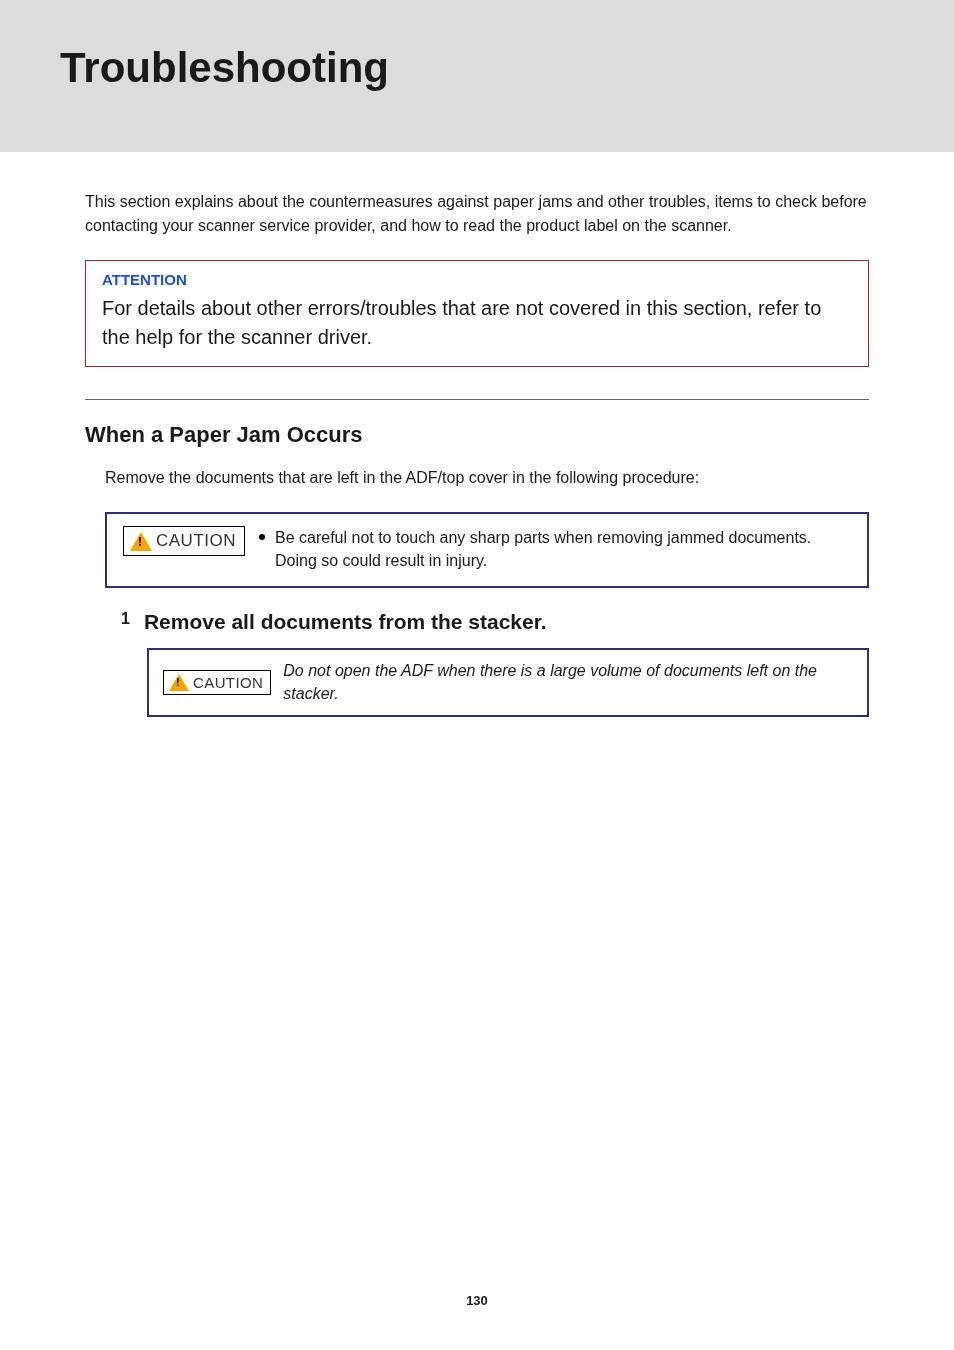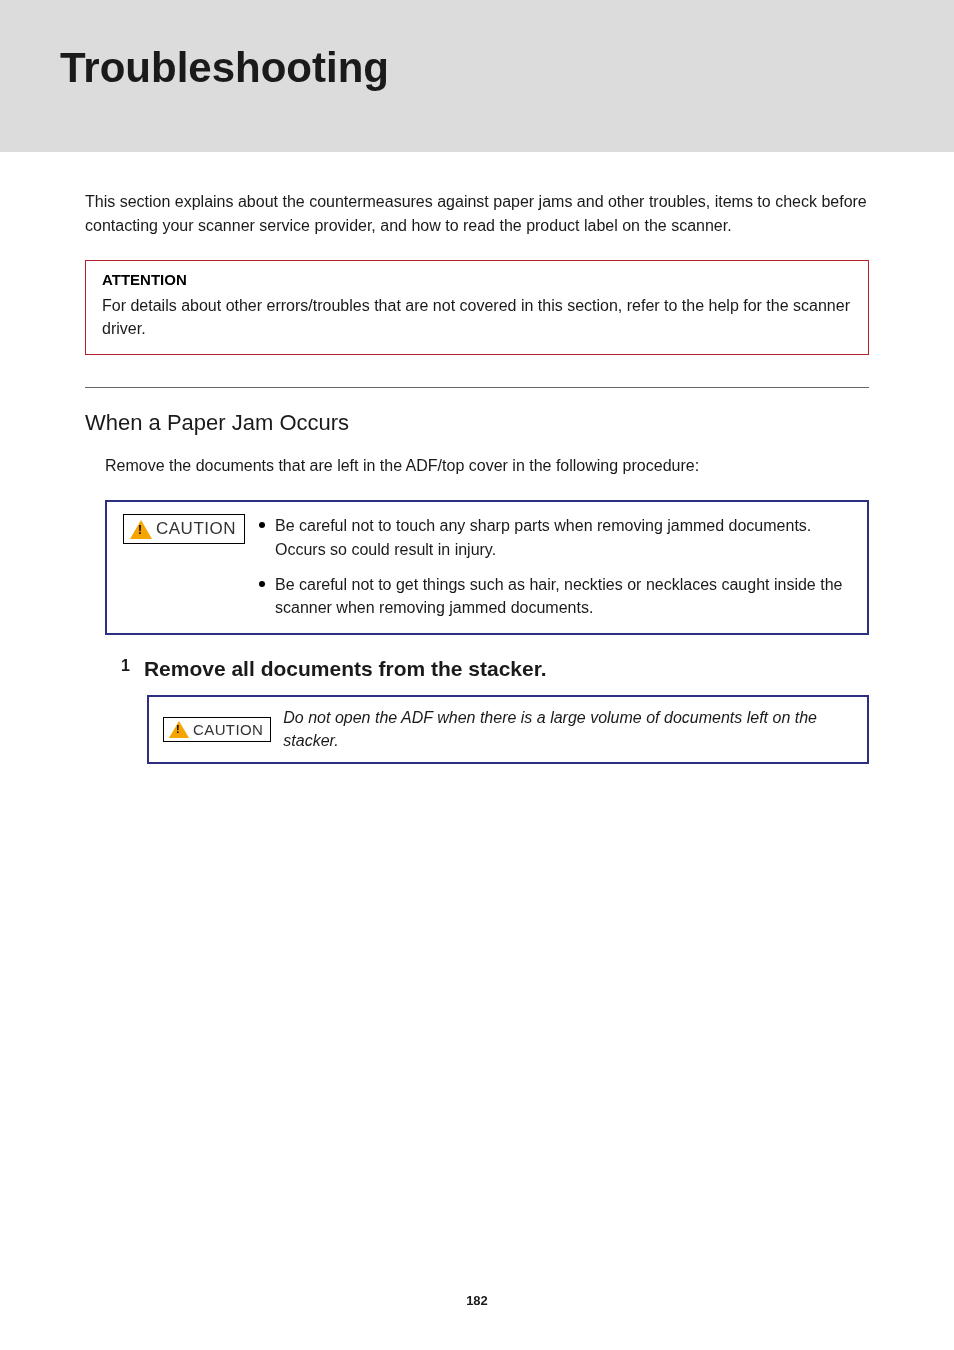--- a/index.html
+++ b/index.html
@@ -22,37 +22,37 @@
     font-size: 16px;
     line-height: 1.5;
     margin-bottom: 22px;
   }
   .attention-box {
     border: 1.5px solid #b0212b;
     padding: 10px 16px 14px 16px;
     margin-bottom: 32px;
   }
   .attention-label {
-    color: #000000;
+    color: #1d4ed8;
     font-weight: 700;
     font-size: 15px;
     margin-bottom: 6px;
   }
   .attention-text {
-    font-size: 16px;
+    font-size: 20px;
     line-height: 1.45;
   }
   .divider {
     border: none;
     border-top: 1px solid #666;
     margin: 0 0 22px 0;
   }
   .section-heading {
     font-size: 22px;
-    font-weight: 400;
+    font-weight: 700;
     margin-bottom: 18px;
   }
   .section-intro {
     font-size: 16px;
     line-height: 1.5;
     margin: 0 0 22px 20px;
   }
   .caution-block {
     border: 2px solid #2e2e82;
     margin: 0 0 22px 20px;
@@ -206,36 +206,35 @@
 
     <p class="section-intro">Remove the documents that are left in the ADF/top cover in the following procedure:</p>
 
     <div class="caution-block">
       <div class="caution-row">
         <div class="caution-badge">
           <div class="triangle"></div>
           <span class="caution-word">CAUTION</span>
         </div>
         <ul class="caution-list">
-          <li>Be careful not to touch any sharp parts when removing jammed documents. Occurs so could result in injury.</li>
-          <li>Be careful not to get things such as hair, neckties or necklaces caught inside the scanner when removing jammed documents.</li>
+          <li>Be careful not to touch any sharp parts when removing jammed documents. Doing so could result in injury.</li>
         </ul>
       </div>
     </div>
 
     <div class="step-row">
       <div class="step-num">1</div>
       <div class="step-text">Remove all documents from the stacker.</div>
     </div>
 
     <div class="step-caution">
       <div class="caution-badge-small">
         <div class="triangle-small"></div>
         <span class="caution-word-small">CAUTION</span>
       </div>
       <div class="step-caution-text">Do not open the ADF when there is a large volume of documents left on the stacker.</div>
     </div>
 
   </div>
 
-  <div class="page-number">182</div>
+  <div class="page-number">130</div>
 
 </div>
 
 </body></html>

